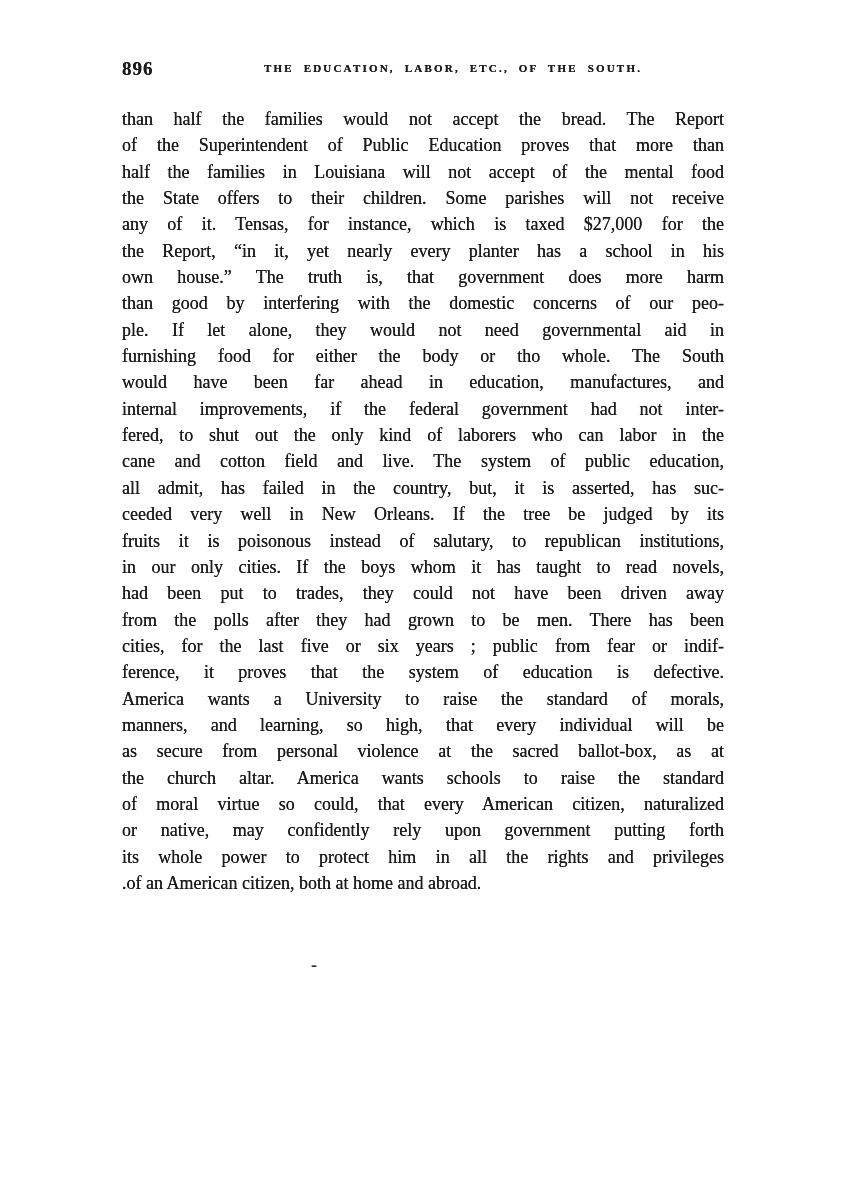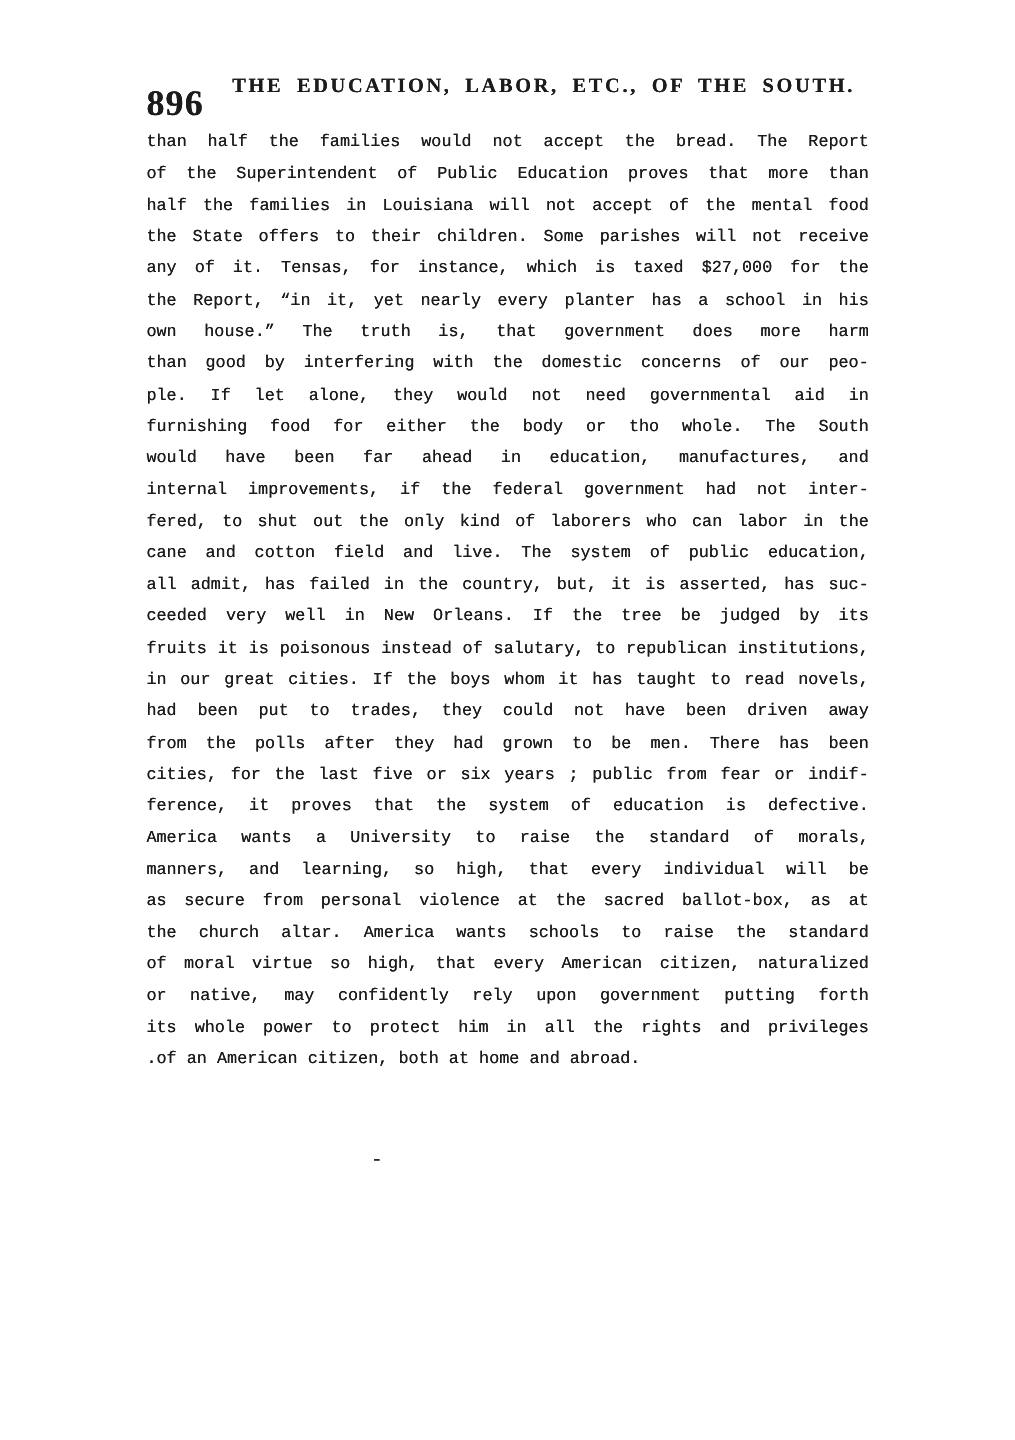--- a/index.html
+++ b/index.html
@@ -18,55 +18,53 @@
     position: absolute;
     left: 122px;
     top: 58px;
     width: 602px;
     height: 30px;
   }
   .page-number {
     position: absolute;
     left: 0;
     top: 0;
-    font-size: 30px;
+    font-size: 19px;
     font-weight: bold;
     letter-spacing: 1px;
     text-shadow: 0 0 0.5px currentColor;
-    margin-top: 12px;
   }
   .running-title {
     position: absolute;
     left: 60px;
     right: 0;
     top: 4px;
     text-align: center;
-    font-size: 17px;
+    font-size: 11px;
     letter-spacing: 2.2px;
     word-spacing: 5px;
     font-weight: bold;
     text-shadow: 0 0 0.4px currentColor;
     white-space: nowrap;
   }
   .body-text {
     position: absolute;
     left: 122px;
     top: 106px;
     width: 602px;
   }
   .line {
-    font-size: 14px;
+    font-size: 18px;
     line-height: 26.35px;
     height: 26.35px;
     overflow: hidden;
     text-align: justify;
     text-align-last: justify;
     white-space: normal;
     text-shadow: 0 0 0.45px currentColor;
-    font-family: Liberation Mono, monospace;
   }
   .line.last {
     text-align: center;
     text-align-last: left;
   }
   .stray-mark {
     position: absolute;
     left: 311px;
     top: 955px;
     font-size: 18px;
@@ -95,30 +93,30 @@
       <div class="line">than good by interfering with the domestic concerns of our peo-</div>
       <div class="line">ple.  If let alone, they would not need governmental aid in</div>
       <div class="line">furnishing food for either the body or tho whole.  The South</div>
       <div class="line">would have been far ahead in education, manufactures, and</div>
       <div class="line">internal improvements, if the federal government had not inter-</div>
       <div class="line">fered, to shut out the only kind of laborers who can labor in the</div>
       <div class="line">cane and cotton field and live.  The system of public education,</div>
       <div class="line">all admit, has failed in the country, but, it is asserted, has suc-</div>
       <div class="line">ceeded very well in New Orleans.  If the tree be judged by its</div>
       <div class="line">fruits it is poisonous instead of salutary, to republican institutions,</div>
-      <div class="line">in our great cities.  If the boys whom it has taught to read novels,</div>
+      <div class="line">in our only cities.  If the boys whom it has taught to read novels,</div>
       <div class="line">had been put to trades, they could not have been driven away</div>
       <div class="line">from the polls after they had grown to be men.  There has been</div>
       <div class="line">cities, for the last five or six years ; public from fear or indif-</div>
       <div class="line">ference, it proves that the system of education is defective.</div>
       <div class="line">America wants a University to raise the standard of morals,</div>
       <div class="line">manners, and learning, so high, that every individual will be</div>
       <div class="line">as secure from personal violence at the sacred ballot-box, as at</div>
       <div class="line">the church altar.  America wants schools to raise the standard</div>
-      <div class="line">of moral virtue so high, that every American citizen, naturalized</div>
+      <div class="line">of moral virtue so could, that every American citizen, naturalized</div>
       <div class="line">or native, may confidently rely upon government putting forth</div>
       <div class="line">its whole power to protect him in all the rights and privileges</div>
       <div class="line last">.of an American citizen, both at home and abroad.</div>
     </div>
 
   <span class="stray-mark">-</span>
 
 </div>
 
 </body></html>

